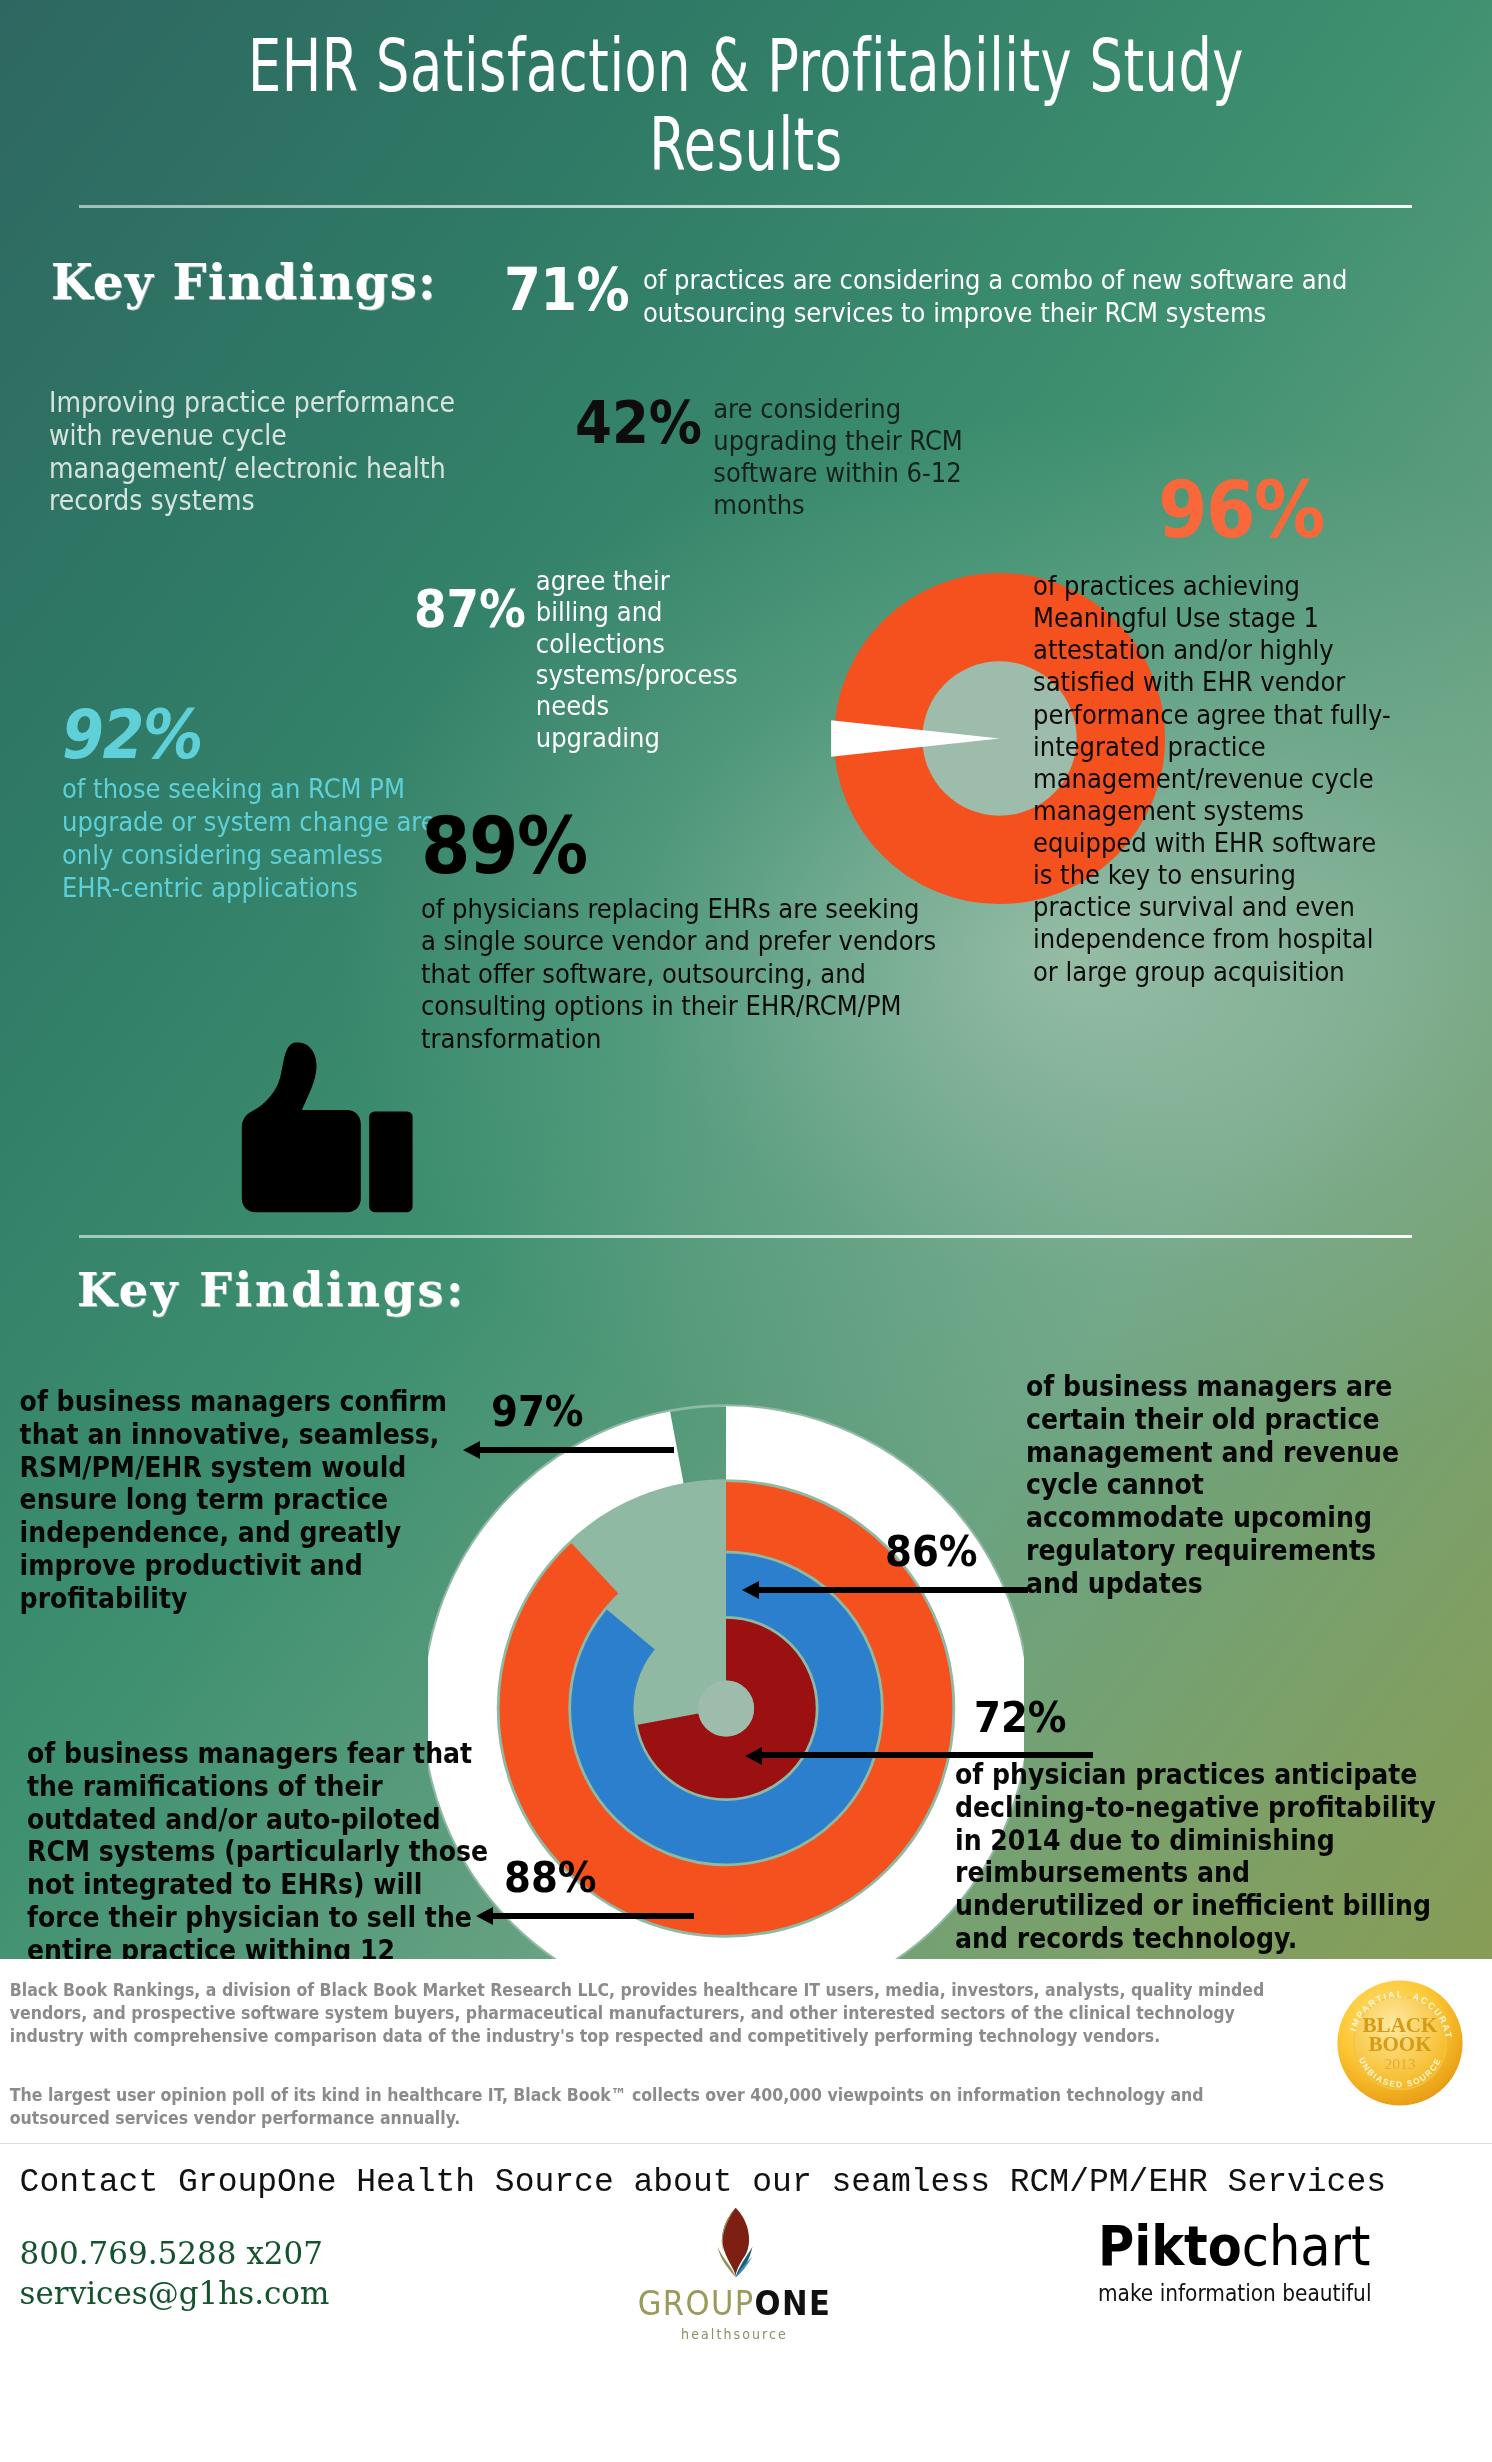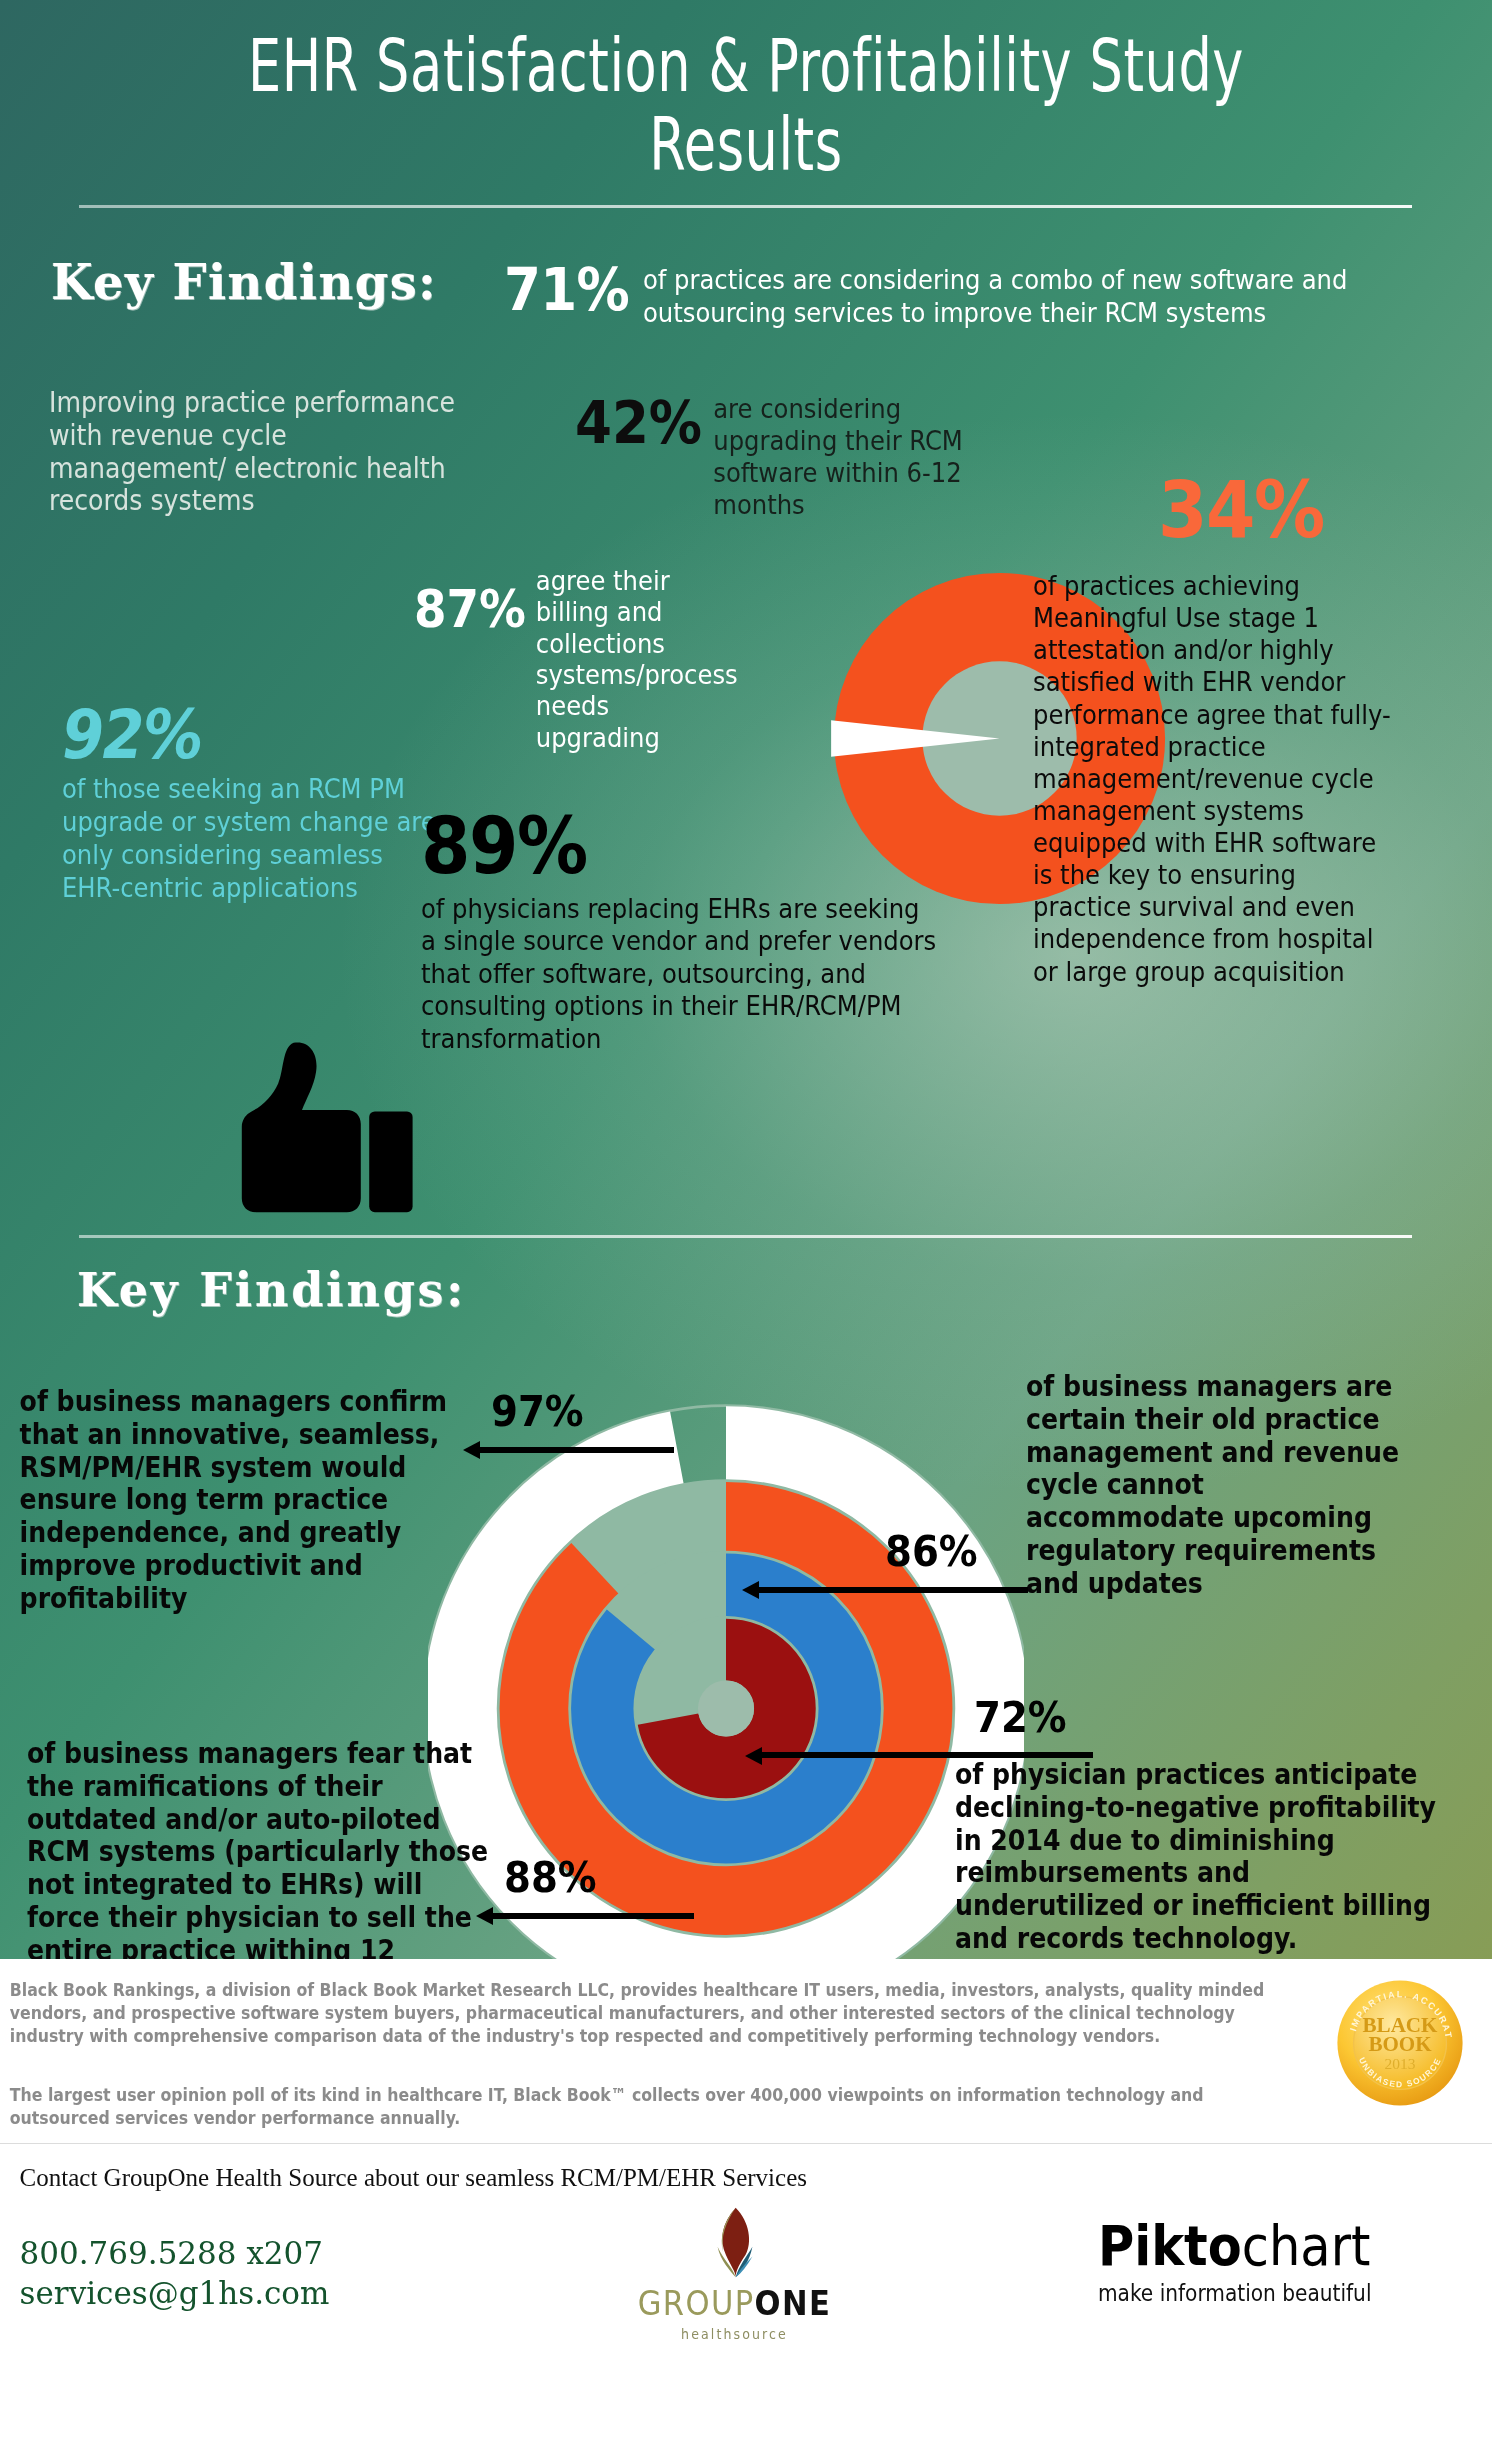--- a/index.html
+++ b/index.html
@@ -140,22 +140,22 @@
     width:1298px; font-weight:bold;
   }
   #foot-p1 { top:19.6px; }
   #foot-p2 { top:125px; }
 
   #seal { position:absolute; left:1336px; top:19.6px; width:128px; height:128px; }
 
   #foot-div { position:absolute; left:0; top:184px; width:1492px; height:1.4px; background:#dcdcdc; }
 
   #contact-line {
-    position:absolute; left:19.6px; top:205px; color:#111; font-size:25px;
-    font-family:Liberation Serif, serif;
+    position:absolute; left:19.6px; top:205px; color:#111; font-size:33px;
+    font-family:Liberation Mono, monospace;
   }
   #contact-info {
     position:absolute; left:19.6px; top:275px; color:#14532d; font-size:31px; line-height:1.28;
     font-family:"DejaVu Serif","Liberation Serif", serif;
   }
 
   #g1-logo { position:absolute; left:615px; top:247px; width:239px; text-align:center; }
   #g1-word { font-size:34px; letter-spacing:1.4px; font-family:"DejaVu Sans Condensed","Liberation Sans Narrow","Liberation Sans", sans-serif; }
   #g1-word .grp { color:#9a9a5c; }
   #g1-word .one { color:#111; font-weight:bold; }
@@ -204,21 +204,21 @@
 
   <svg id="donut96" viewBox="0 0 480 600">
 
     <g transform="translate(240,300)">
       <circle r="236" cx="0" cy="0" fill="#f4511e"></circle>
       <circle r="110" cx="0" cy="0" fill="#9dbcab"></circle>
 
       <path d="M 0 0 L -240 -26 L -240 26 Z" fill="#ffffff"></path>
     </g>
   </svg>
-  <div id="s96-num" class="cond">34%</div>
+  <div id="s96-num" class="cond">96%</div>
   <div id="s96-txt" class="cond">of practices achieving Meaningful Use stage 1 attestation and/or highly satisfied with EHR vendor performance agree that fully-integrated practice management/revenue cycle management systems equipped with EHR software is the key to ensuring practice survival and even independence from hospital or large group acquisition</div>
 
   <svg id="thumb" viewBox="0 0 270 258">
     <path fill="#000000" d="M88 8 C 112 4 124 26 120 50 C 117 70 106 88 100 104 L 164 104 C 176 104 184 112 184 124 L 184 230 C 184 242 176 250 164 250 L 34 250 C 22 250 14 242 14 230 L 14 128 C 14 118 20 110 28 106 C 44 98 58 84 66 66 C 74 48 72 14 88 8 Z"></path>
     <rect x="196" y="106" width="62" height="144" rx="8" fill="#000000"></rect>
   </svg>
 
   <div class="hr-line" style="top:1235px;"></div>
 
   <div id="kf2-title" class="kf-sketch">Key Findings:</div>

